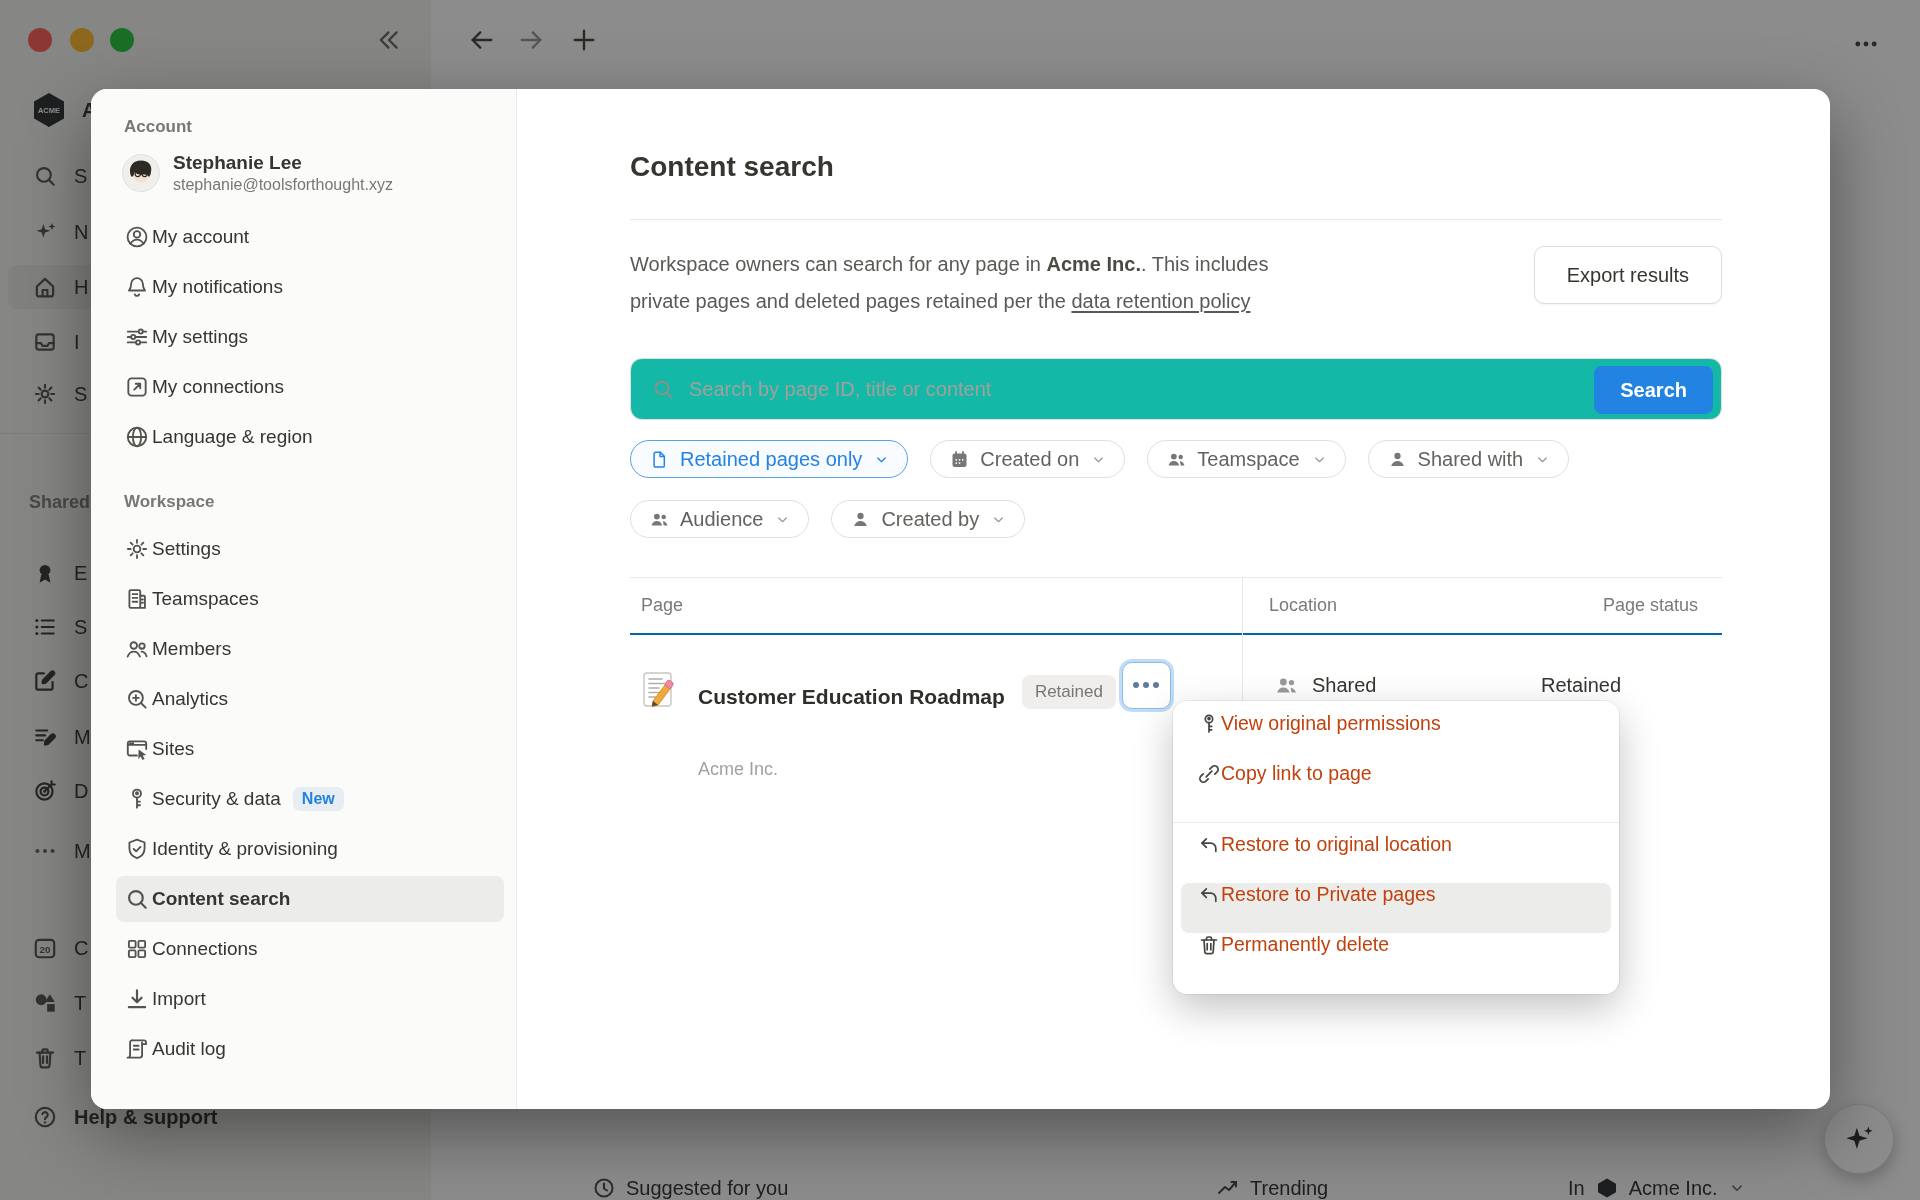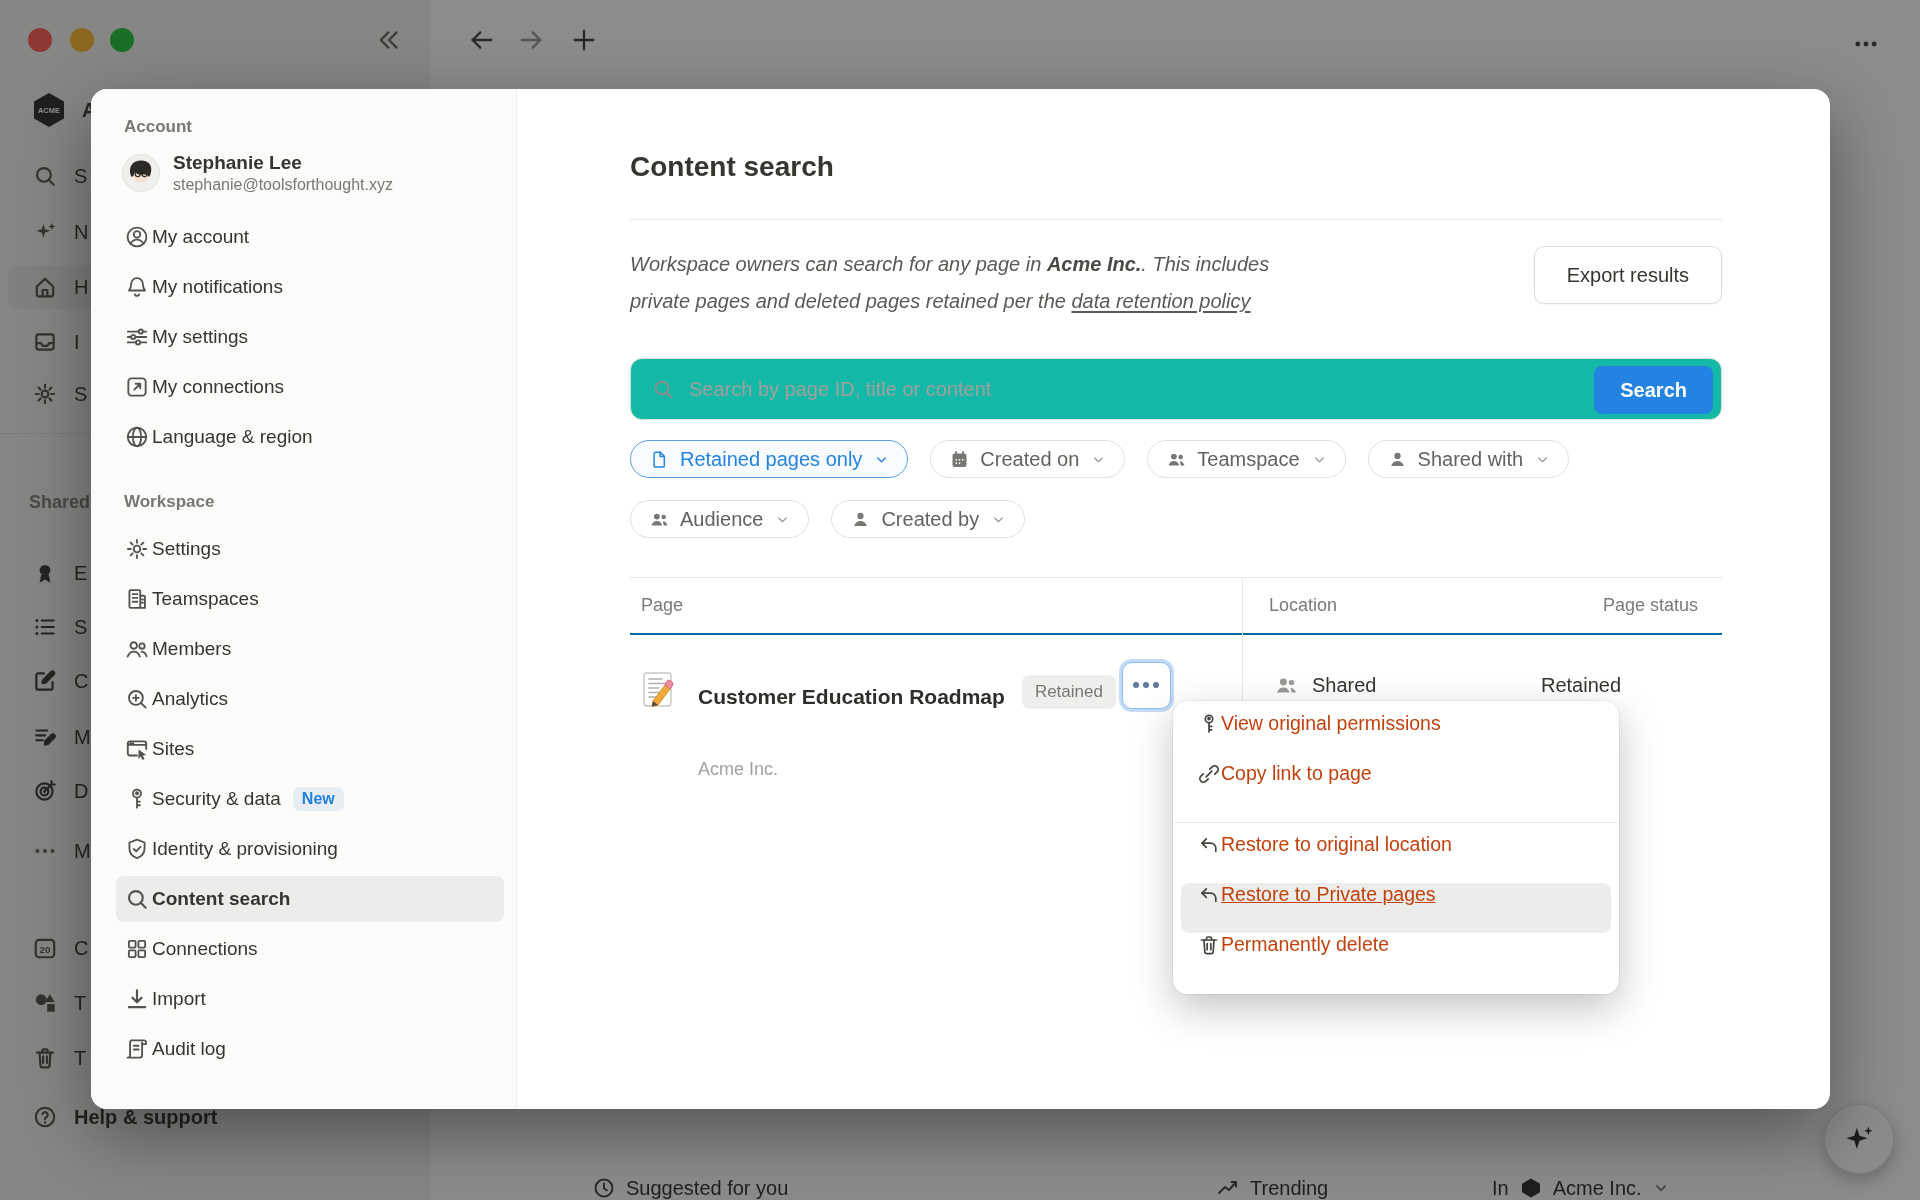--- a/index.html
+++ b/index.html
@@ -47,21 +47,21 @@
   .sitem .sic svg{width:26px;height:26px;}
   .sitem.sel{background:#ececea;font-weight:700;}
   .ws-label{margin-top:32px;}
   .newbadge{margin-left:10px;background:#e7edf3;color:#2383e2;font-size:16px;font-weight:600;
     padding:3px 9px;border-radius:7px;}
   
   .m-main{position:absolute;left:427px;top:0;right:0;bottom:0;}
   .m-main h1{margin:60px 108px 0 112px;font-size:28px;line-height:36px;font-weight:700;color:#37352f;}
   .hdiv{height:1px;background:#e9e9e7;margin:34px 108px 0 112px;}
   .descrow{display:flex;justify-content:space-between;align-items:flex-start;margin:26px 108px 0 112px;}
-  .desc{font-size:20px;line-height:37px;color:#5a5955;max-width:880px;margin:0;font-style:italic;}
+  .desc{font-size:20px;line-height:37px;color:#5a5955;max-width:880px;margin:0;}
   .desc b{color:#4c4a45;font-weight:700;}
   .desc .lnk{text-decoration:underline;text-underline-offset:3px;color:#5a5955;}
   .export{height:58px;padding:0 32px;border-radius:10px;border:1px solid #dedddb;background:#fff;
     font-size:20px;font-weight:500;color:#37352f;box-shadow:0 1px 2px rgba(0,0,0,.05);flex:none;}
   .searchbox{position:relative;margin:38px 108px 0 112px;height:62px;border:1px solid #e1e0de;
     border-radius:12px;background:#14b8a6;display:flex;align-items:center;box-sizing:border-box;}
   .searchbox .mag{width:24px;height:24px;margin-left:20px;color:#8f8e8a;flex:none;}
   .searchbox input{flex:1;border:none;outline:none;background:transparent;margin-left:12px;
     font-size:20px;color:#37352f;font-family:inherit;}
   .searchbox input::placeholder{color:#a2a09c;}
@@ -97,21 +97,21 @@
     font-size:20px;color:#37352f;}
   .loccell svg{width:25px;height:25px;color:#9b9a97;}
   .statcell{flex:1;font-size:20px;color:#37352f;}
   
   .menu{position:absolute;left:1173px;top:701px;width:446px;background:#fff;border-radius:14px;
     box-shadow:0 0 0 1px rgba(15,15,15,.06),0 14px 40px rgba(0,0,0,.24);padding:11px 8px;box-sizing:border-box;}
   .mitem{height:50px;display:flex;align-items:flex-start;padding:0 16px;border-radius:8px;
     font-size:19.5px;color:#c2410c;white-space:nowrap;}
   .mitem .mic{width:24px;height:24px;color:#46443f;flex:none;}
   .mitem .mic svg{width:24px;height:24px;}
-  .mitem.hov{background:#ececeb;text-decoration:underline;}
+  .mitem.hov{background:#ececeb;}
   .mdiv{height:1px;background:#ebebe9;margin:10px -8px;}
   svg{display:block;}
   .st{fill:none;stroke:currentColor;stroke-width:1.7;stroke-linecap:round;stroke-linejoin:round;}
   .st2{fill:none;stroke:currentColor;stroke-width:2;stroke-linecap:round;stroke-linejoin:round;}
   .fl{fill:currentColor;stroke:none;}
 </style>
 </head>
 <body>
 
 <div class="bg">
@@ -317,21 +317,21 @@
       </svg>
     <span>Suggested for you</span>
   </div>
   <div class="bb-item" style="left:1216px;top:1176px;">
     <svg viewBox="0 0 24 24" class="st2">
         <path d="M3 17l6-6 4 3 7-8"></path>
         <path d="M15.5 6H20v4.5"></path>
       </svg>
     <span>Trending</span>
   </div>
-  <div class="bb-item" style="left:1492px;top:1176px;">
+  <div class="bb-item" style="left:1568px;top:1176px;">
     <span>In</span>
     <svg viewBox="0 0 24 24" width="22" height="22">
         <path d="M12 2.5 21 7.7v8.6L12 21.5 3 16.3V7.7z" fill="#2e3136"></path>
       </svg>
     <span>Acme Inc.</span>
     <svg viewBox="0 0 24 24" class="st2" style="width:18px;height:18px;color:#6a6862;">
         <path d="M6.5 9.5 12 15l5.5-5.5"></path>
       </svg>
   </div>
 

